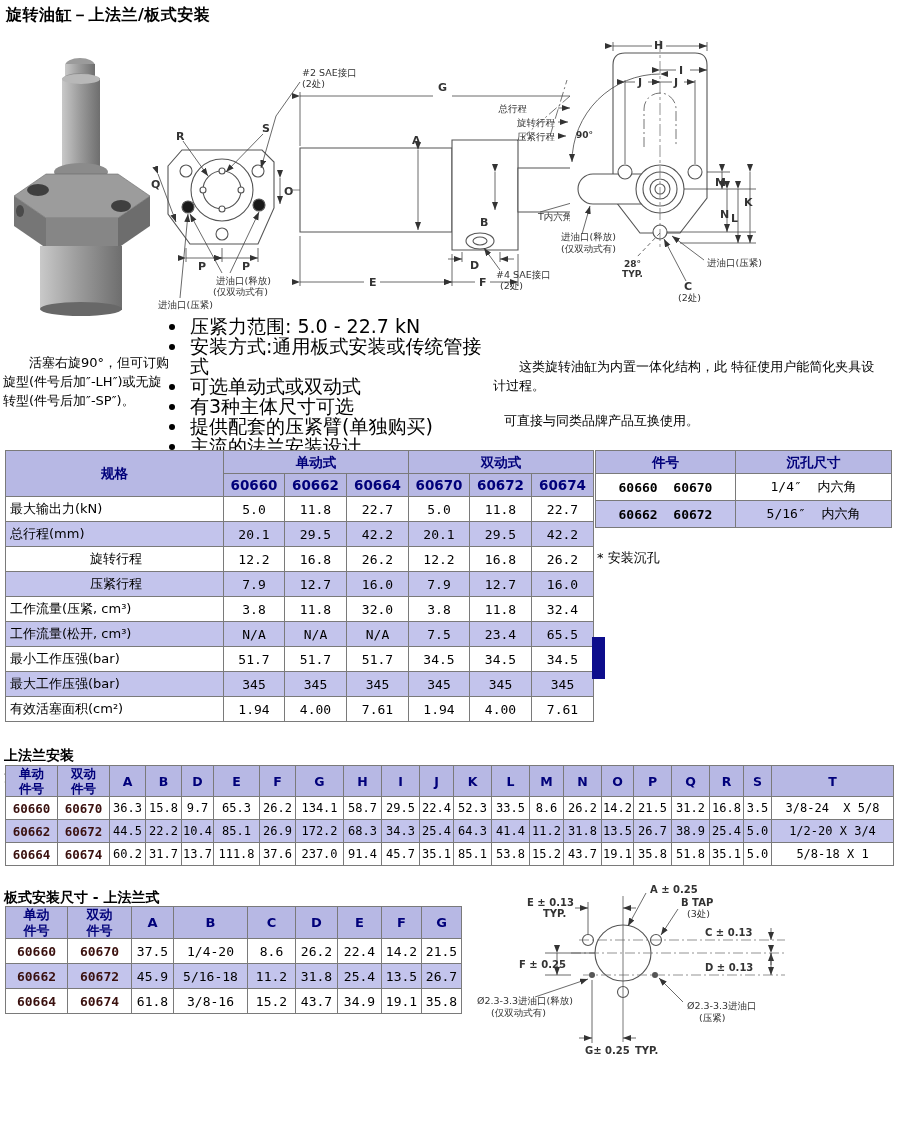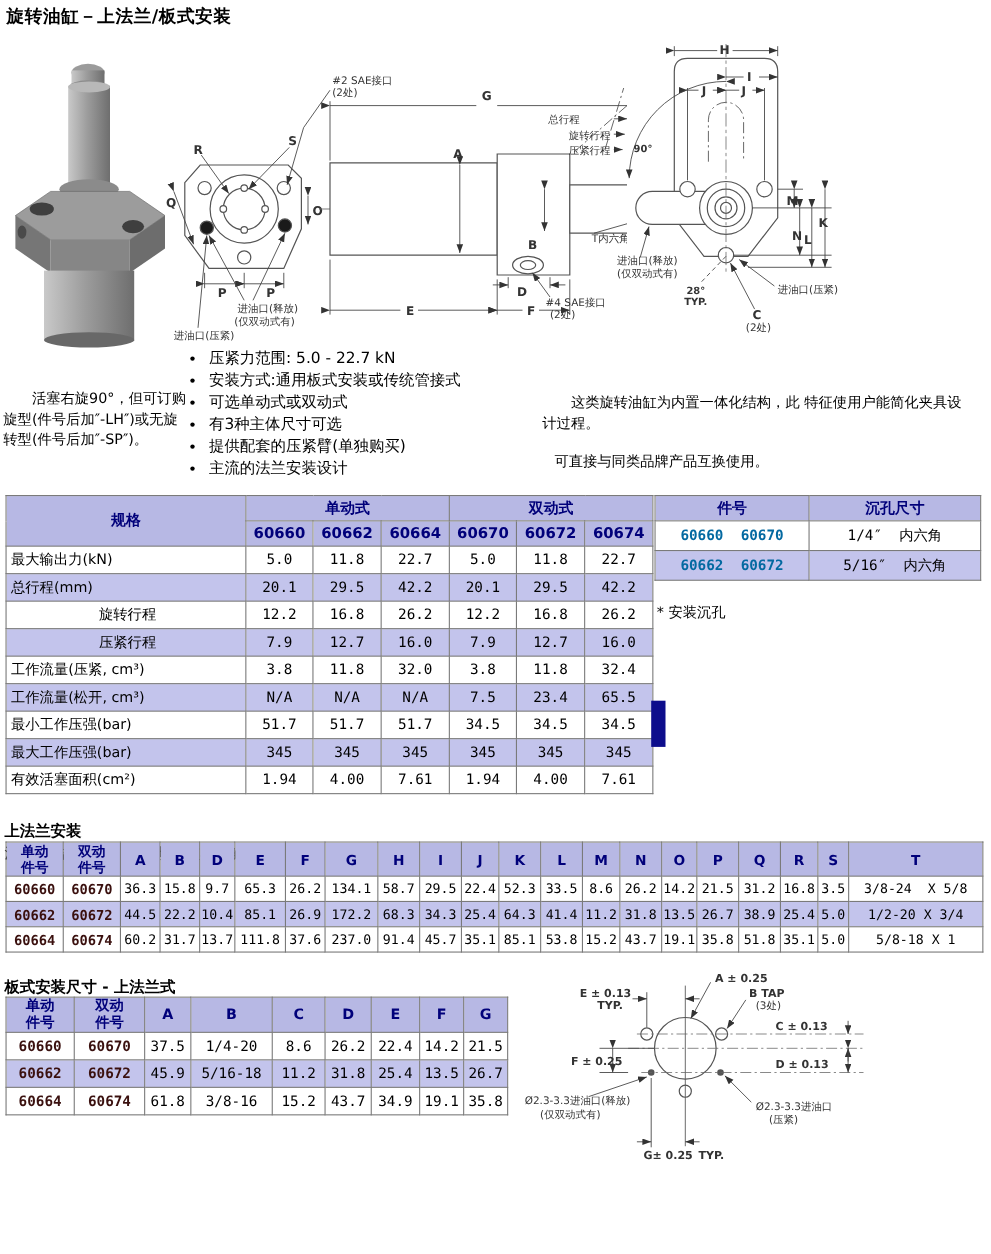--- a/index.html
+++ b/index.html
@@ -3,39 +3,39 @@
 <meta charset="utf-8">
 <style>
   :root{ --lav:#b7b8e4; --lav2:#c3c4ec; --navy:#00007a; --maroon:#3a100e; --border:#7a7a7a; }
   *{box-sizing:border-box;}
   body{margin:0;font-family:"DejaVu Sans",sans-serif;background:#fff;color:#000;}
   .page{position:relative;width:901px;height:1140px;background:#fff;overflow:hidden;border-radius:23px;}
   .abs{position:absolute;}
   h1.title{font-size:16px;font-weight:bold;margin:0;letter-spacing:.5px;}
   .body-text{font-size:13px;line-height:19px;}
   .indent{text-indent:2em;}
-  ul.bullets{margin:0;padding-left:16px;font-size:14px;line-height:20px;}
+  ul.bullets{margin:0;padding-left:16px;font-size:19px;line-height:20px;}
   ul.bullets li{padding-left:2px;}
   .bold-head{font-size:14px;font-weight:bold;}
   table{border-collapse:collapse;table-layout:fixed;}
   th,td{border:1px solid var(--border);white-space:pre;overflow:hidden;padding:0 1px;}
   th{background:var(--lav);color:var(--navy);font-weight:bold;text-align:center;line-height:1.2;}
   td{text-align:center;font-family:"DejaVu Sans Mono","DejaVu Sans",monospace;}
   #spec-table{width:588px;font-size:13px;}
   #spec-table th{height:23px;font-size:13.5px;}
   #spec-table td{height:25px;}
   #spec-table td:first-child{text-align:left;padding-left:4px;font-family:"DejaVu Sans",sans-serif;}
   #spec-table tbody tr:nth-child(even) td{background:var(--lav2);}
   #spec-table tbody tr:nth-child(3) td:first-child,
   #spec-table tbody tr:nth-child(4) td:first-child{text-align:center;}
   #cb-table{width:296px;font-size:13px;}
   #cb-table th{height:23px;font-size:13.5px;}
   #cb-table td{height:27px;}
   #cb-table tbody tr:nth-child(2) td{background:var(--lav2);}
-  #cb-table td:first-child{font-weight:bold;color:#0369a1;}
+  #cb-table td:first-child{font-weight:bold;color:#000000;}
   #flange-table{width:888px;font-size:12px;}
   #flange-table th{height:21px;font-size:12.5px;}
   #flange-table td{height:23px;}
   #flange-table tbody tr:nth-child(2) td{background:var(--lav2);}
   #flange-table tbody td:nth-child(-n+2){font-weight:bold;color:var(--maroon);font-size:12.5px;}
   #plate-table{width:456px;font-size:13px;}
   #plate-table th{height:22px;}
   #plate-table td{height:25px;}
   #plate-table tbody tr:nth-child(2) td{background:var(--lav2);}
   #plate-table tbody td:nth-child(-n+2){font-weight:bold;color:var(--maroon);}

